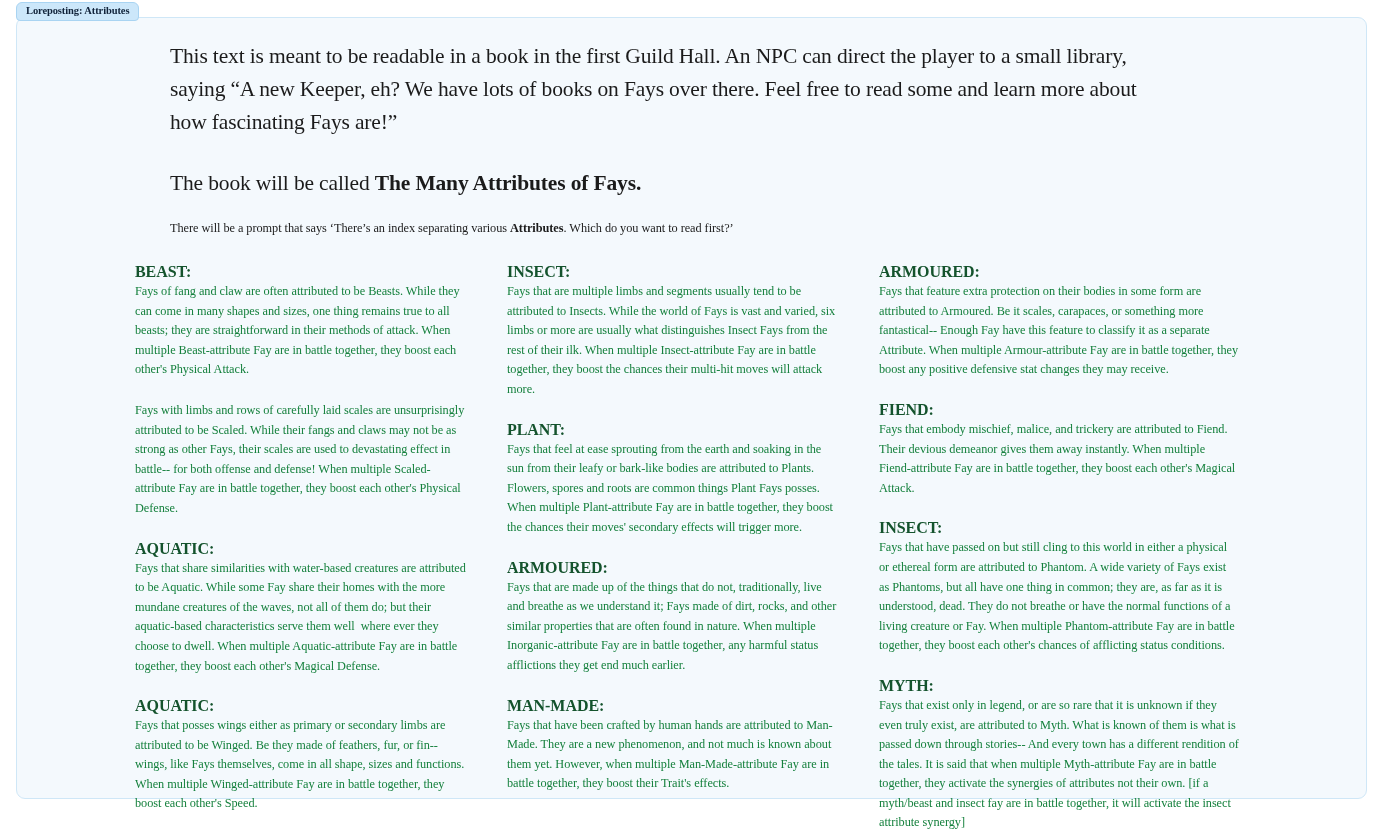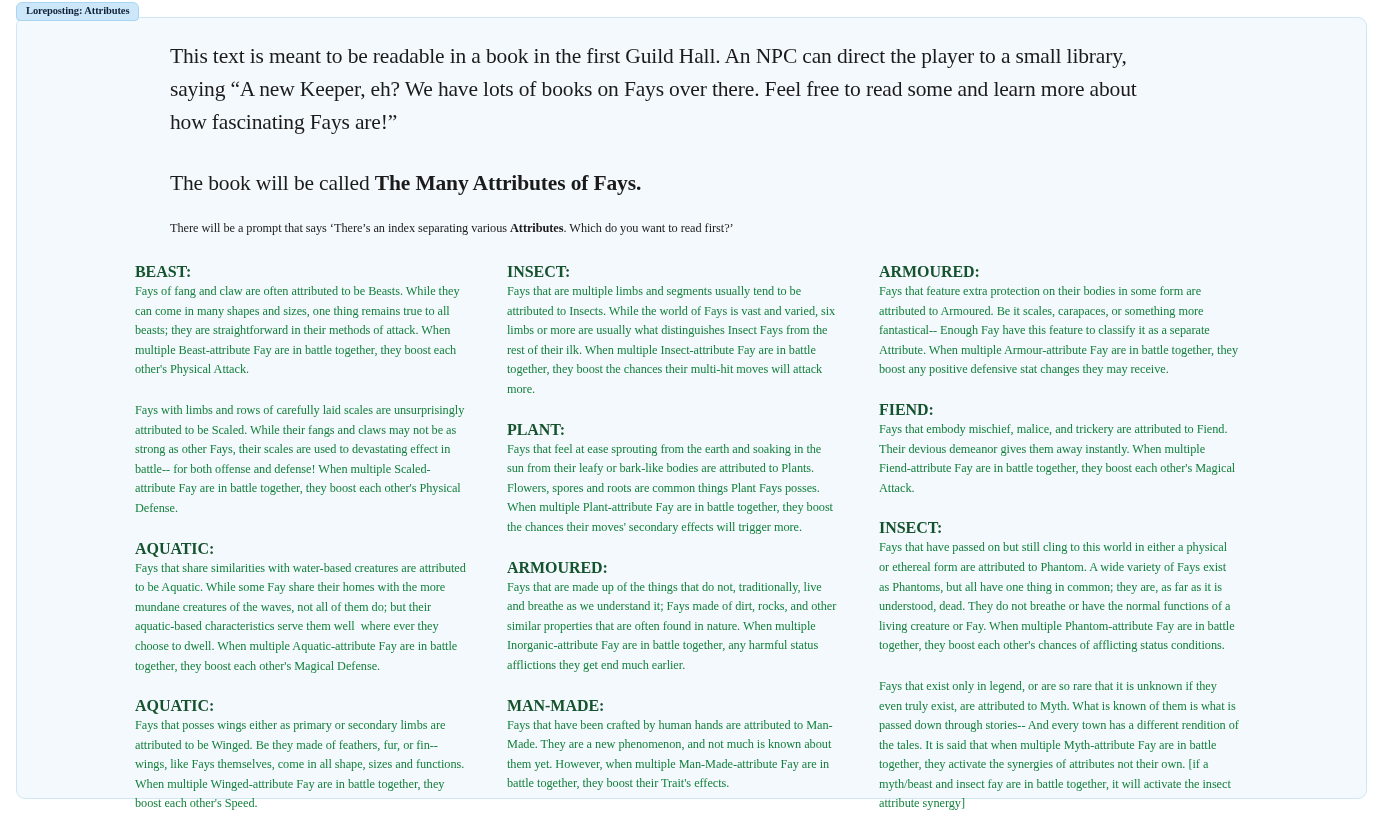--- a/index.html
+++ b/index.html
@@ -202,20 +202,21 @@
           </div>
           <div class="entry">
             <p class="entry-term">FIEND:</p>
             <p class="entry-body">Fays that embody mischief, malice, and trickery are attributed to Fiend. Their devious demeanor gives them away instantly. When multiple Fiend-attribute Fay are in battle together, they boost each other's Magical Attack.</p>
           </div>
           <div class="entry">
             <p class="entry-term">INSECT:</p>
             <p class="entry-body">Fays that have passed on but still cling to this world in either a physical or ethereal form are attributed to Phantom. A wide variety of Fays exist as Phantoms, but all have one thing in common; they are, as far as it is understood, dead. They do not breathe or have the normal functions of a living creature or Fay. When multiple Phantom-attribute Fay are in battle together, they boost each other's chances of afflicting status conditions.</p>
           </div>
           <div class="entry">
+            <p class="entry-term">MYTH:</p>
             <p class="entry-body">Fays that exist only in legend, or are so rare that it is unknown if they even truly exist, are attributed to Myth. What is known of them is what is passed down through stories-- And every town has a different rendition of the tales. It is said that when multiple Myth-attribute Fay are in battle together, they activate the synergies of attributes not their own. [if a myth/beast and insect fay are in battle together, it will activate the insect attribute synergy]</p>
           </div>
         </div>
 
       </div>
 
     </div>
   </div>
 
 </div>

